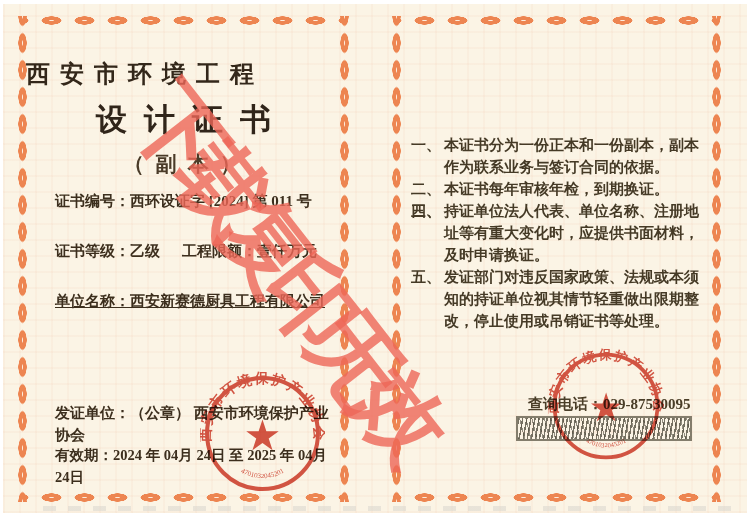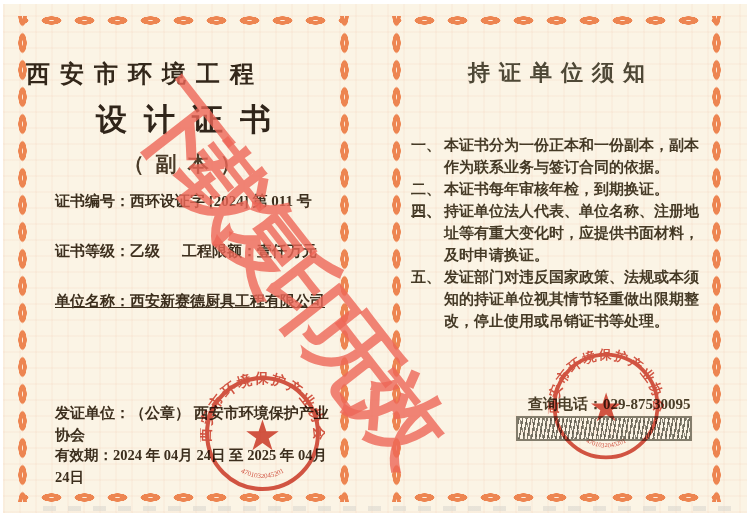--- a/index.html
+++ b/index.html
@@ -137,21 +137,20 @@
     <div class="row r-is">
       <span class="lab">发证单位：</span><span>（公章） 西安市环境保护产业协会</span>
     </div>
 
     <div class="row r-vd">
       <span class="lab">有效期：</span><span>2024 年 04月 24日 至 2025 年 04月 24日</span>
     </div>
   </div>
 
   <div class="rp">
-    <div class="rp-title">持证单位须知</div>
 
     <div class="notices">
       <div class="notice">
         <span class="num">一、</span><span>本证书分为一份正本和一份副本，副本作为联系业务与签订合同的依据。</span>
       </div>
       <div class="notice">
         <span class="num">二、</span><span>本证书每年审核年检，到期换证。</span>
       </div>
       <div class="notice">
         <span class="num">三、</span>

